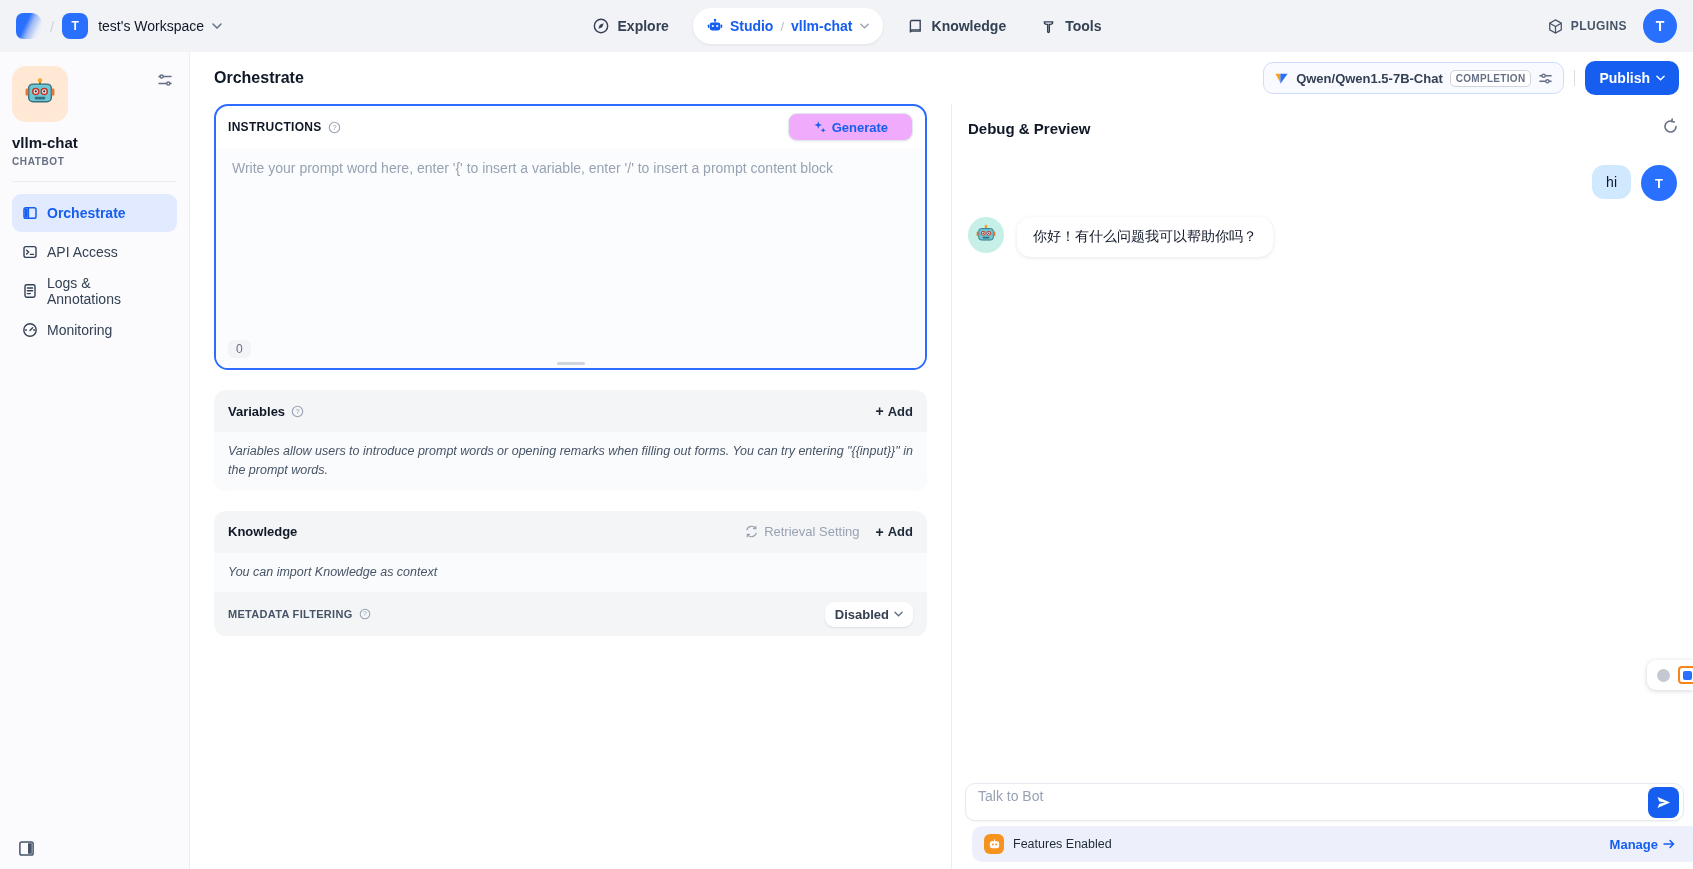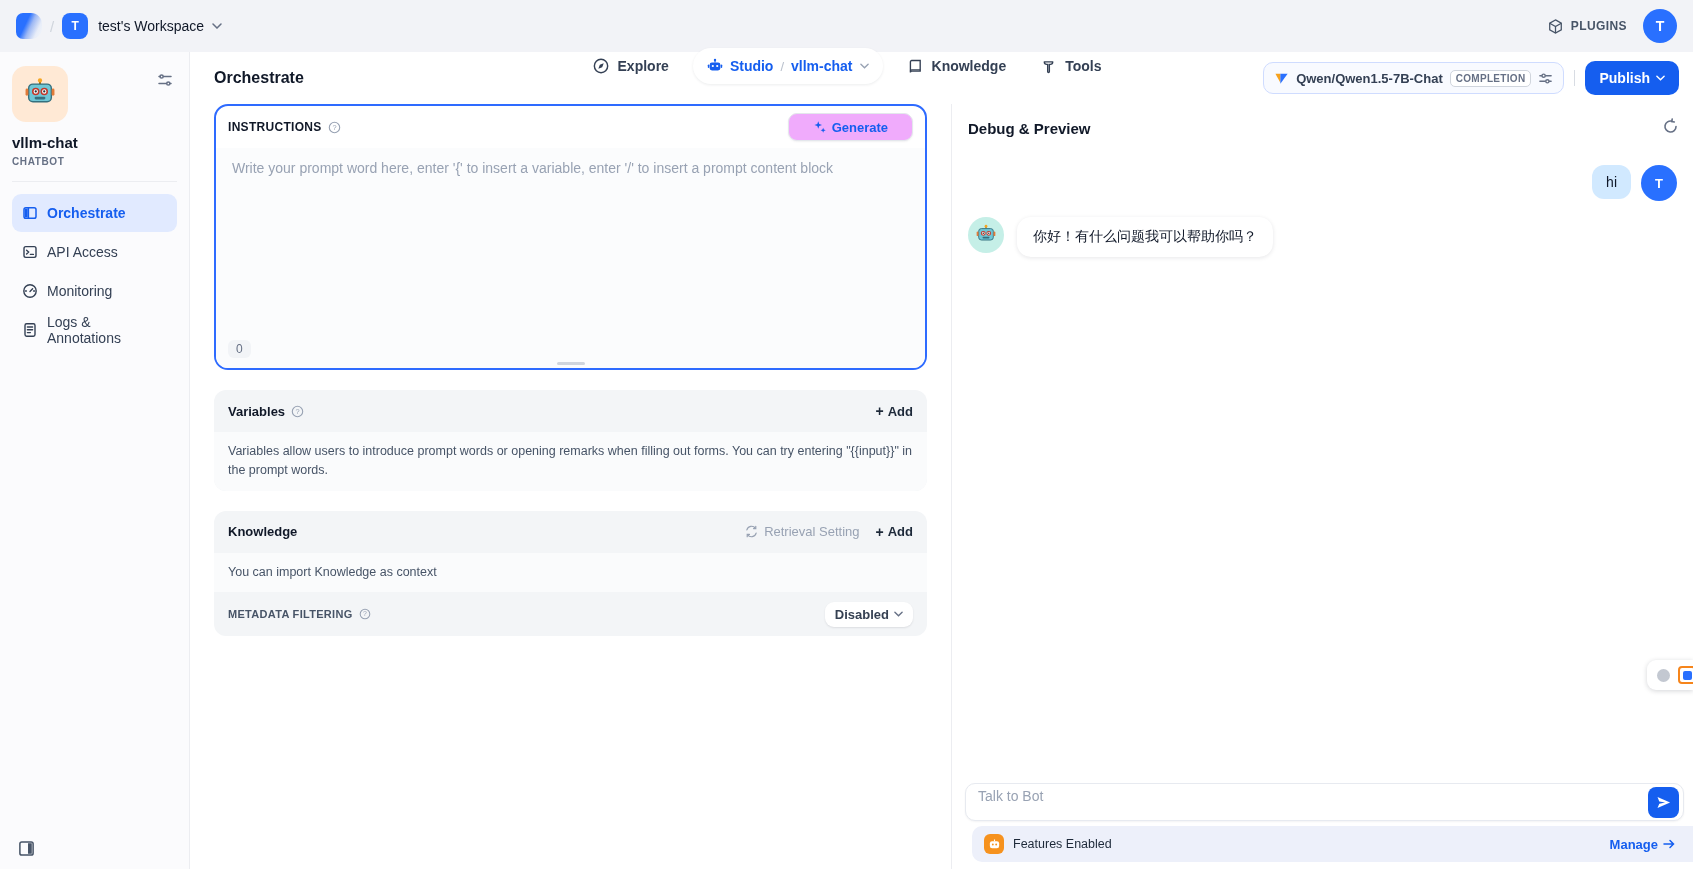--- a/index.html
+++ b/index.html
@@ -9,21 +9,21 @@
 
   
   .topbar { height:52px; flex:0 0 52px; display:flex; align-items:center; padding:0 16px; position:relative; background:#f2f3f7; }
   .tb-left { display:flex; align-items:center; gap:8px; }
   .dify-logo { width:26px; height:26px; border-radius:7px 11px 11px 7px;
     background:linear-gradient(115deg,#2970ff 0%,#2970ff 38%,#9db8f4 55%,#e8edf8 78%,#f4f6fb 100%); }
   .tb-slash { color:#d0d5dd; font-size:15px; }
   .ws-avatar { width:26px; height:26px; border-radius:8px; background:#2970ff; color:#fff; font-size:12px; font-weight:700; display:grid; place-items:center; }
   .ws-name { font-size:14px; font-weight:500; color:#101828; margin-left:2px; }
   .chev { display:inline-flex; color:#667085; }
-  .tb-center { position:absolute; left:50%; top:0; height:52px; transform:translateX(-50%); display:flex; align-items:center; gap:14px;margin-top:40px; }
+  .tb-center { position:absolute; left:50%; top:0; height:52px; transform:translateX(-50%); display:flex; align-items:center; gap:14px; }
   .nav-item { display:flex; align-items:center; gap:8px; height:36px; padding:0 10px; border-radius:10px; font-size:14px; font-weight:600; color:#344054; cursor:pointer; }
   .studio-pill { display:flex; align-items:center; gap:7px; height:36px; padding:0 14px; background:#fff; border-radius:999px; box-shadow:0 1px 3px rgba(16,24,40,.08); cursor:pointer; }
   .studio-label { color:#155eef; font-size:14px; font-weight:700; }
   .studio-app { color:#155eef; font-size:14px; font-weight:600; }
   .pill-slash { color:#b9c0cc; font-size:13px; }
   .tb-right { margin-left:auto; display:flex; align-items:center; gap:16px; }
   .plugins { display:flex; align-items:center; gap:7px; font-size:12px; font-weight:700; letter-spacing:.4px; color:#475467; cursor:pointer; }
   .user-avatar { width:34px; height:34px; border-radius:50%; background:#2970ff; color:#fff; font-size:14px; font-weight:600; display:grid; place-items:center; cursor:pointer; }
 
   
@@ -66,21 +66,21 @@
   .drag-handle { position:absolute; left:50%; bottom:3px; transform:translateX(-50%); width:28px; height:3px; border-radius:2px; background:#d0d5dd; cursor:ns-resize; }
 
   
   .card { background:#f3f5f7; border-radius:12px; margin-top:20px; overflow:hidden; }
   .card-header { display:flex; align-items:center; gap:6px; height:42px; padding:0 14px; }
   .card-title { font-size:13px; font-weight:700; color:#101828; }
   .hdr-actions { margin-left:auto; display:flex; align-items:center; gap:16px; }
   .add-btn { display:flex; align-items:center; gap:4px; font-size:13px; font-weight:600; color:#1d2939; cursor:pointer; }
   .plus-glyph { font-size:14px; font-weight:600; }
   .retrieval-btn { display:flex; align-items:center; gap:6px; font-size:13px; font-weight:500; color:#98a2b3; cursor:pointer; }
-  .card-body { background:#fafbfc; padding:10px 14px; font-size:12.5px; color:#475467; line-height:1.55; }
+  .card-body { background:#fafbfc; padding:10px 14px; font-size:12.5px; color:#475467; line-height:1.55;font-style:italic; }
   .metadata-row { display:flex; align-items:center; gap:6px; height:44px; padding:0 14px; }
   .metadata-label { font-size:11px; font-weight:700; letter-spacing:.3px; color:#475467; }
   .disabled-btn { margin-left:auto; display:flex; align-items:center; gap:5px; background:#fff; border-radius:9px; padding:5px 10px; font-size:13px; font-weight:600; color:#354052; box-shadow:0 1px 2px rgba(16,24,40,.1); cursor:pointer; }
 
   
   .debug-panel { width:742px; flex:0 0 742px; border-left:1px solid #ecedf1; position:relative; background:#fff; }
   .dbg-title { padding:16px 16px 6px; font-size:15px; font-weight:700; color:#101828; }
   .refresh-btn { position:absolute; top:14px; right:14px; cursor:pointer; display:inline-flex; }
   .messages { padding:22px 16px 0; }
   .msg-user { display:flex; justify-content:flex-end; align-items:flex-start; gap:10px; }
@@ -229,35 +229,35 @@
           <svg width="16" height="16" viewBox="0 0 16 16" fill="none" stroke="#344054" stroke-width="1.4" stroke-linecap="round">
               <rect x="2" y="2.6" width="12" height="10.8" rx="1.8"></rect>
               <path d="M4.6 6.2l2 1.9-2 1.9M8.4 10.4h3"></path>
             </svg>
         </span>
         <span>API Access</span>
       </div>
       <div class="sb-item">
         <span>
           <svg width="16" height="16" viewBox="0 0 16 16" fill="none" stroke="#344054" stroke-width="1.4" stroke-linecap="round">
+              <rect x="3" y="1.8" width="10" height="12.4" rx="1.6"></rect>
+              <path d="M5.4 5h5.2M5.4 7.8h5.2M5.4 10.6h3"></path>
+            </svg>
+        </span>
+        <span>Logs &amp; Annotations</span>
+      </div>
+      <div class="sb-item">
+        <span>
+          <svg width="16" height="16" viewBox="0 0 16 16" fill="none" stroke="#344054" stroke-width="1.4" stroke-linecap="round">
               <circle cx="8" cy="8" r="6.2"></circle>
               <path d="M8 8.4L10.6 5.8"></path>
               <path d="M4.4 8H3.4M12.6 8h-1"></path>
             </svg>
         </span>
         <span>Monitoring</span>
-      </div>
-      <div class="sb-item">
-        <span>
-          <svg width="16" height="16" viewBox="0 0 16 16" fill="none" stroke="#344054" stroke-width="1.4" stroke-linecap="round">
-              <rect x="3" y="1.8" width="10" height="12.4" rx="1.6"></rect>
-              <path d="M5.4 5h5.2M5.4 7.8h5.2M5.4 10.6h3"></path>
-            </svg>
-        </span>
-        <span>Logs &amp; Annotations</span>
       </div>
 
       <span class="collapse-btn">
         <svg width="17" height="17" viewBox="0 0 18 18" fill="none" stroke="#475467" stroke-width="1.6">
             <rect x="2" y="2" width="14" height="14" rx="2"></rect>
             <rect x="10.6" y="3.4" width="4" height="11.2" fill="#475467" stroke="none"></rect>
           </svg>
       </span>
     </aside>
 

